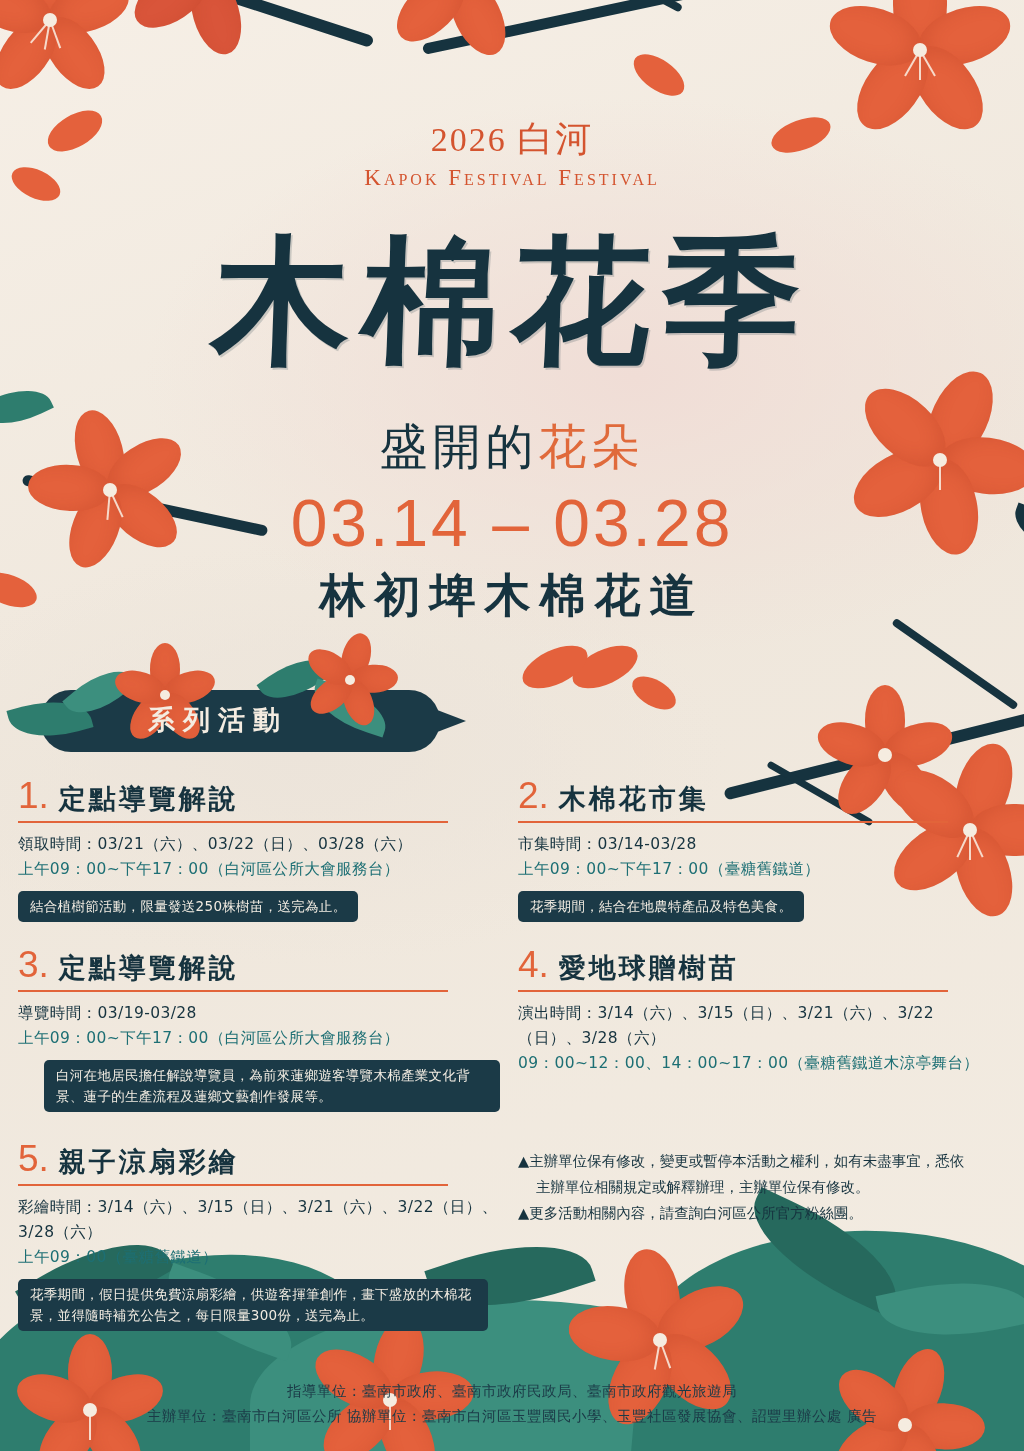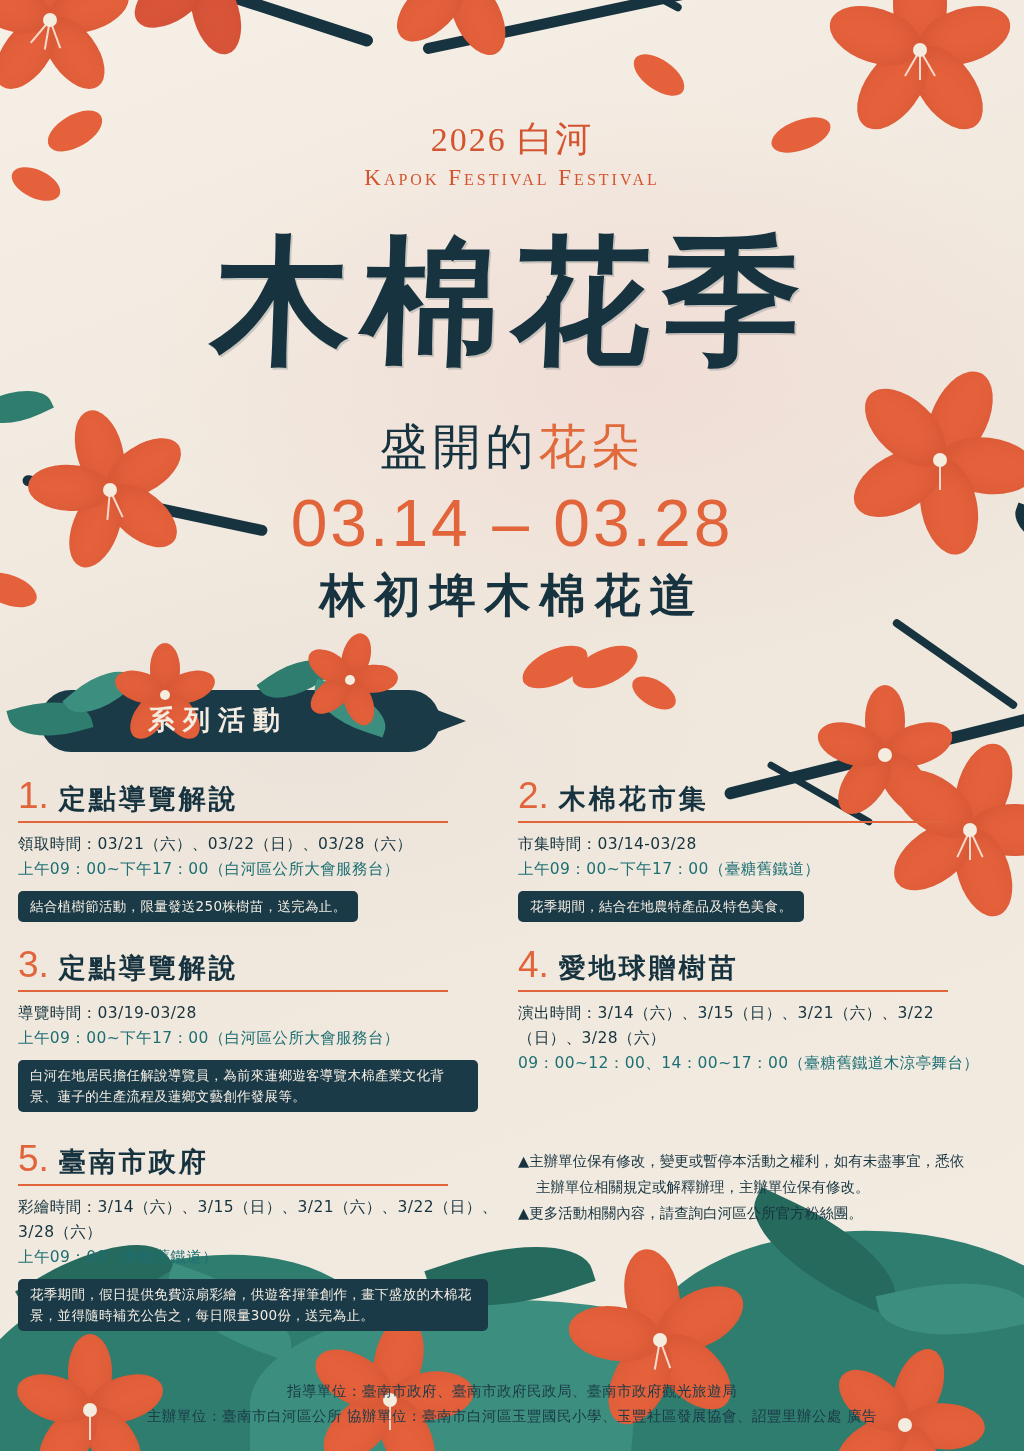--- a/index.html
+++ b/index.html
@@ -394,39 +394,39 @@
     <div class="act" style="margin-top:18px;">
       <div class="act-head">
         <span class="act-num">3.</span>
         <span class="act-title">定點導覽解說</span>
       </div>
       <div class="rule"></div>
       <div class="lines">
         <div class="line">導覽時間：03/19-03/28</div>
         <div class="line teal">上午09：00~下午17：00（白河區公所大會服務台）</div>
       </div>
-      <div class="note" style="max-width:460px;">白河在地居民擔任解說導覽員，為前來蓮鄉遊客導覽木棉產業文化背景、蓮子的生產流程及蓮鄉文藝創作發展等。</div>
+      <div class="note" style="max-width:460px;margin-left:26px;">白河在地居民擔任解說導覽員，為前來蓮鄉遊客導覽木棉產業文化背景、蓮子的生產流程及蓮鄉文藝創作發展等。</div>
     </div>
 
     <div class="act" style="margin-top:18px;">
       <div class="act-head">
         <span class="act-num">4.</span>
         <span class="act-title">愛地球贈樹苗</span>
       </div>
       <div class="rule"></div>
       <div class="lines">
         <div class="line">演出時間：3/14（六）、3/15（日）、3/21（六）、3/22（日）、3/28（六）</div>
         <div class="line teal">09：00~12：00、14：00~17：00（臺糖舊鐵道木涼亭舞台）</div>
       </div>
     </div>
 
     <div class="act" style="margin-top:22px;">
       <div class="act-head">
         <span class="act-num">5.</span>
-        <span class="act-title">臺南市政府</span>
+        <span class="act-title">親子涼扇彩繪</span>
       </div>
       <div class="rule"></div>
       <div class="lines">
         <div class="line">彩繪時間：3/14（六）、3/15（日）、3/21（六）、3/22（日）、3/28（六）</div>
         <div class="line teal">上午09：00（臺糖舊鐵道）</div>
       </div>
       <div class="note" style="max-width:470px;">花季期間，假日提供免費涼扇彩繪，供遊客揮筆創作，畫下盛放的木棉花景，並得隨時補充公告之，每日限量300份，送完為止。</div>
     </div>
 
     <div></div>

